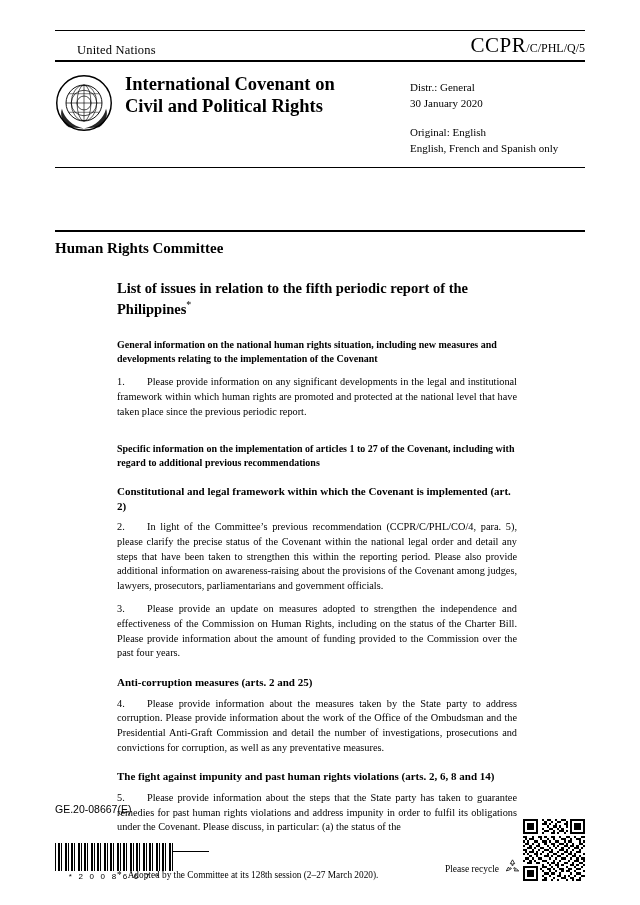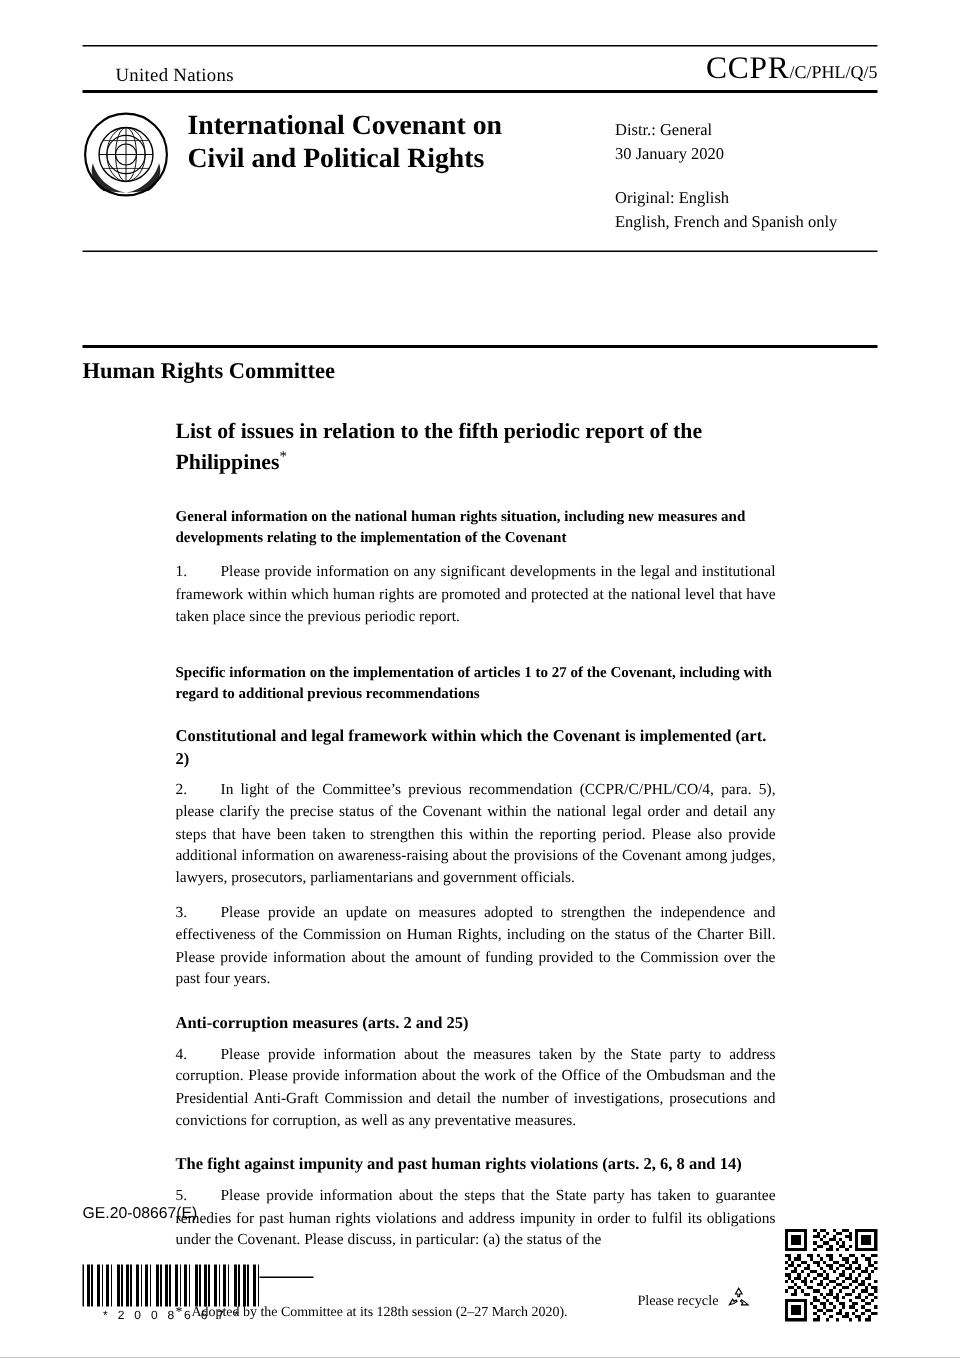--- a/index.html
+++ b/index.html
@@ -217,21 +217,21 @@
     font-family: "Liberation Serif", serif;
     font-size: 9.5px;
   }
   .qr {
     width: 62px;
     height: 62px;
   }
   .right-footer {
     display: flex;
     align-items: flex-end;
-    gap: 22px;
+    gap: 2px;
   }
 </style>
 </head>
 <body>
 
 <div class="page">
   <div class="sheet">
 
     <div>
       <div class="hdr-top-rule"></div>

